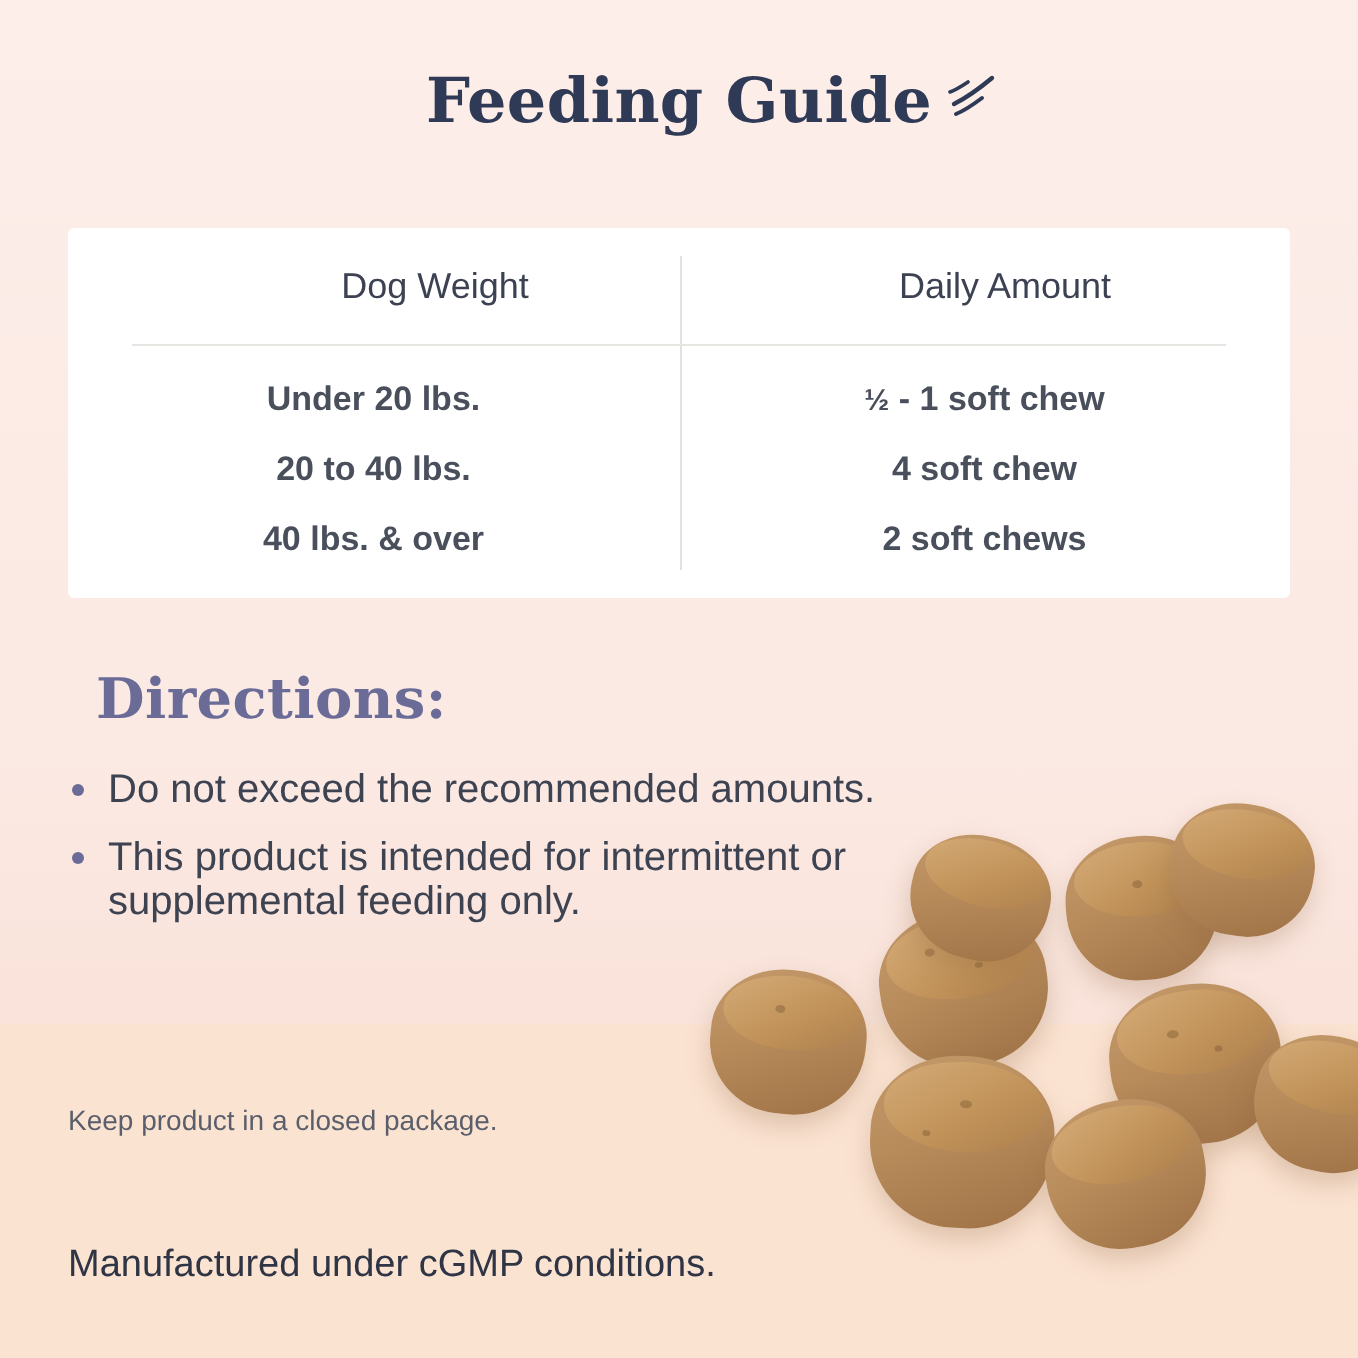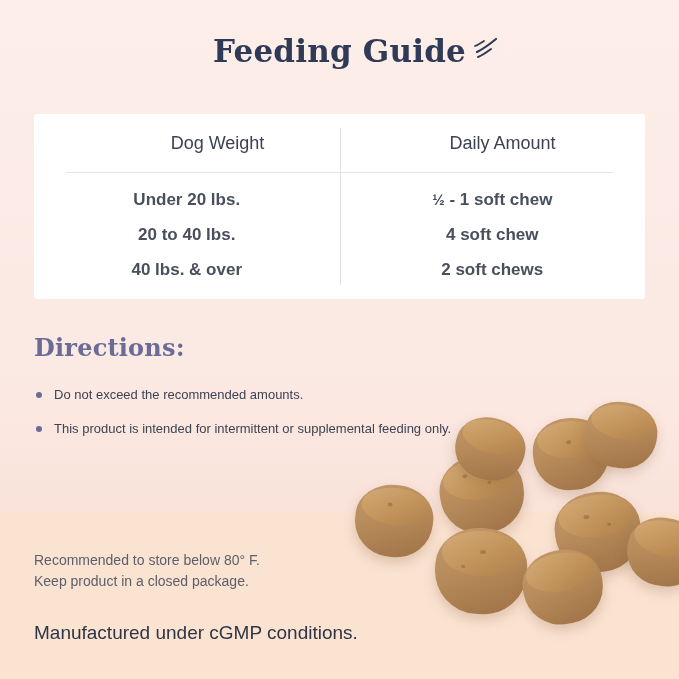--- a/index.html
+++ b/index.html
@@ -101,39 +101,39 @@
   .rows {
     padding-top: 10px;
     font-weight: bold;
   }
   .frac {
     font-size: 15px;
   }
   
   .directions-title {
     position: absolute;
-    left: 34px;
+    left: 48px;
     top: 333px;
     font-family: "DejaVu Serif", serif;
-    font-size: 24px;
+    font-size: 28px;
     font-weight: bold;
     color: #6a6b97;
     letter-spacing: 0.2px;
   }
   .bullets {
     position: absolute;
     left: 34px;
     top: 384px;
     width: 430px;
   }
   .bullet {
     position: relative;
     padding-left: 20px;
     margin-bottom: 12px;
-    font-size: 13px;
+    font-size: 20px;
     line-height: 22px;
     color: #3e4352;
   }
   .bullet .dot {
     position: absolute;
     left: 2px;
     top: 8px;
     width: 6px;
     height: 6px;
     border-radius: 50%;
@@ -273,18 +273,17 @@
       <div class="top"></div>
       <div class="speck" style="left:48%; top:26%; width:6px; height:4px;"></div>
       <div class="speck" style="left:28%; top:44%; width:4px; height:3px;"></div>
     </div>
     <div class="chew" style="left:168px; top:150px; width:80px; height:74px; transform:rotate(-10deg);">
       <div class="top"></div>
     </div>
   </div>
 
   <div class="store-note">
-    <div>Recommended to store below 80° F.</div>
     <div>Keep product in a closed package.</div>
   </div>
   <div class="cgmp">Manufactured under cGMP conditions.</div>
 
 </div>
 
 </body></html>

